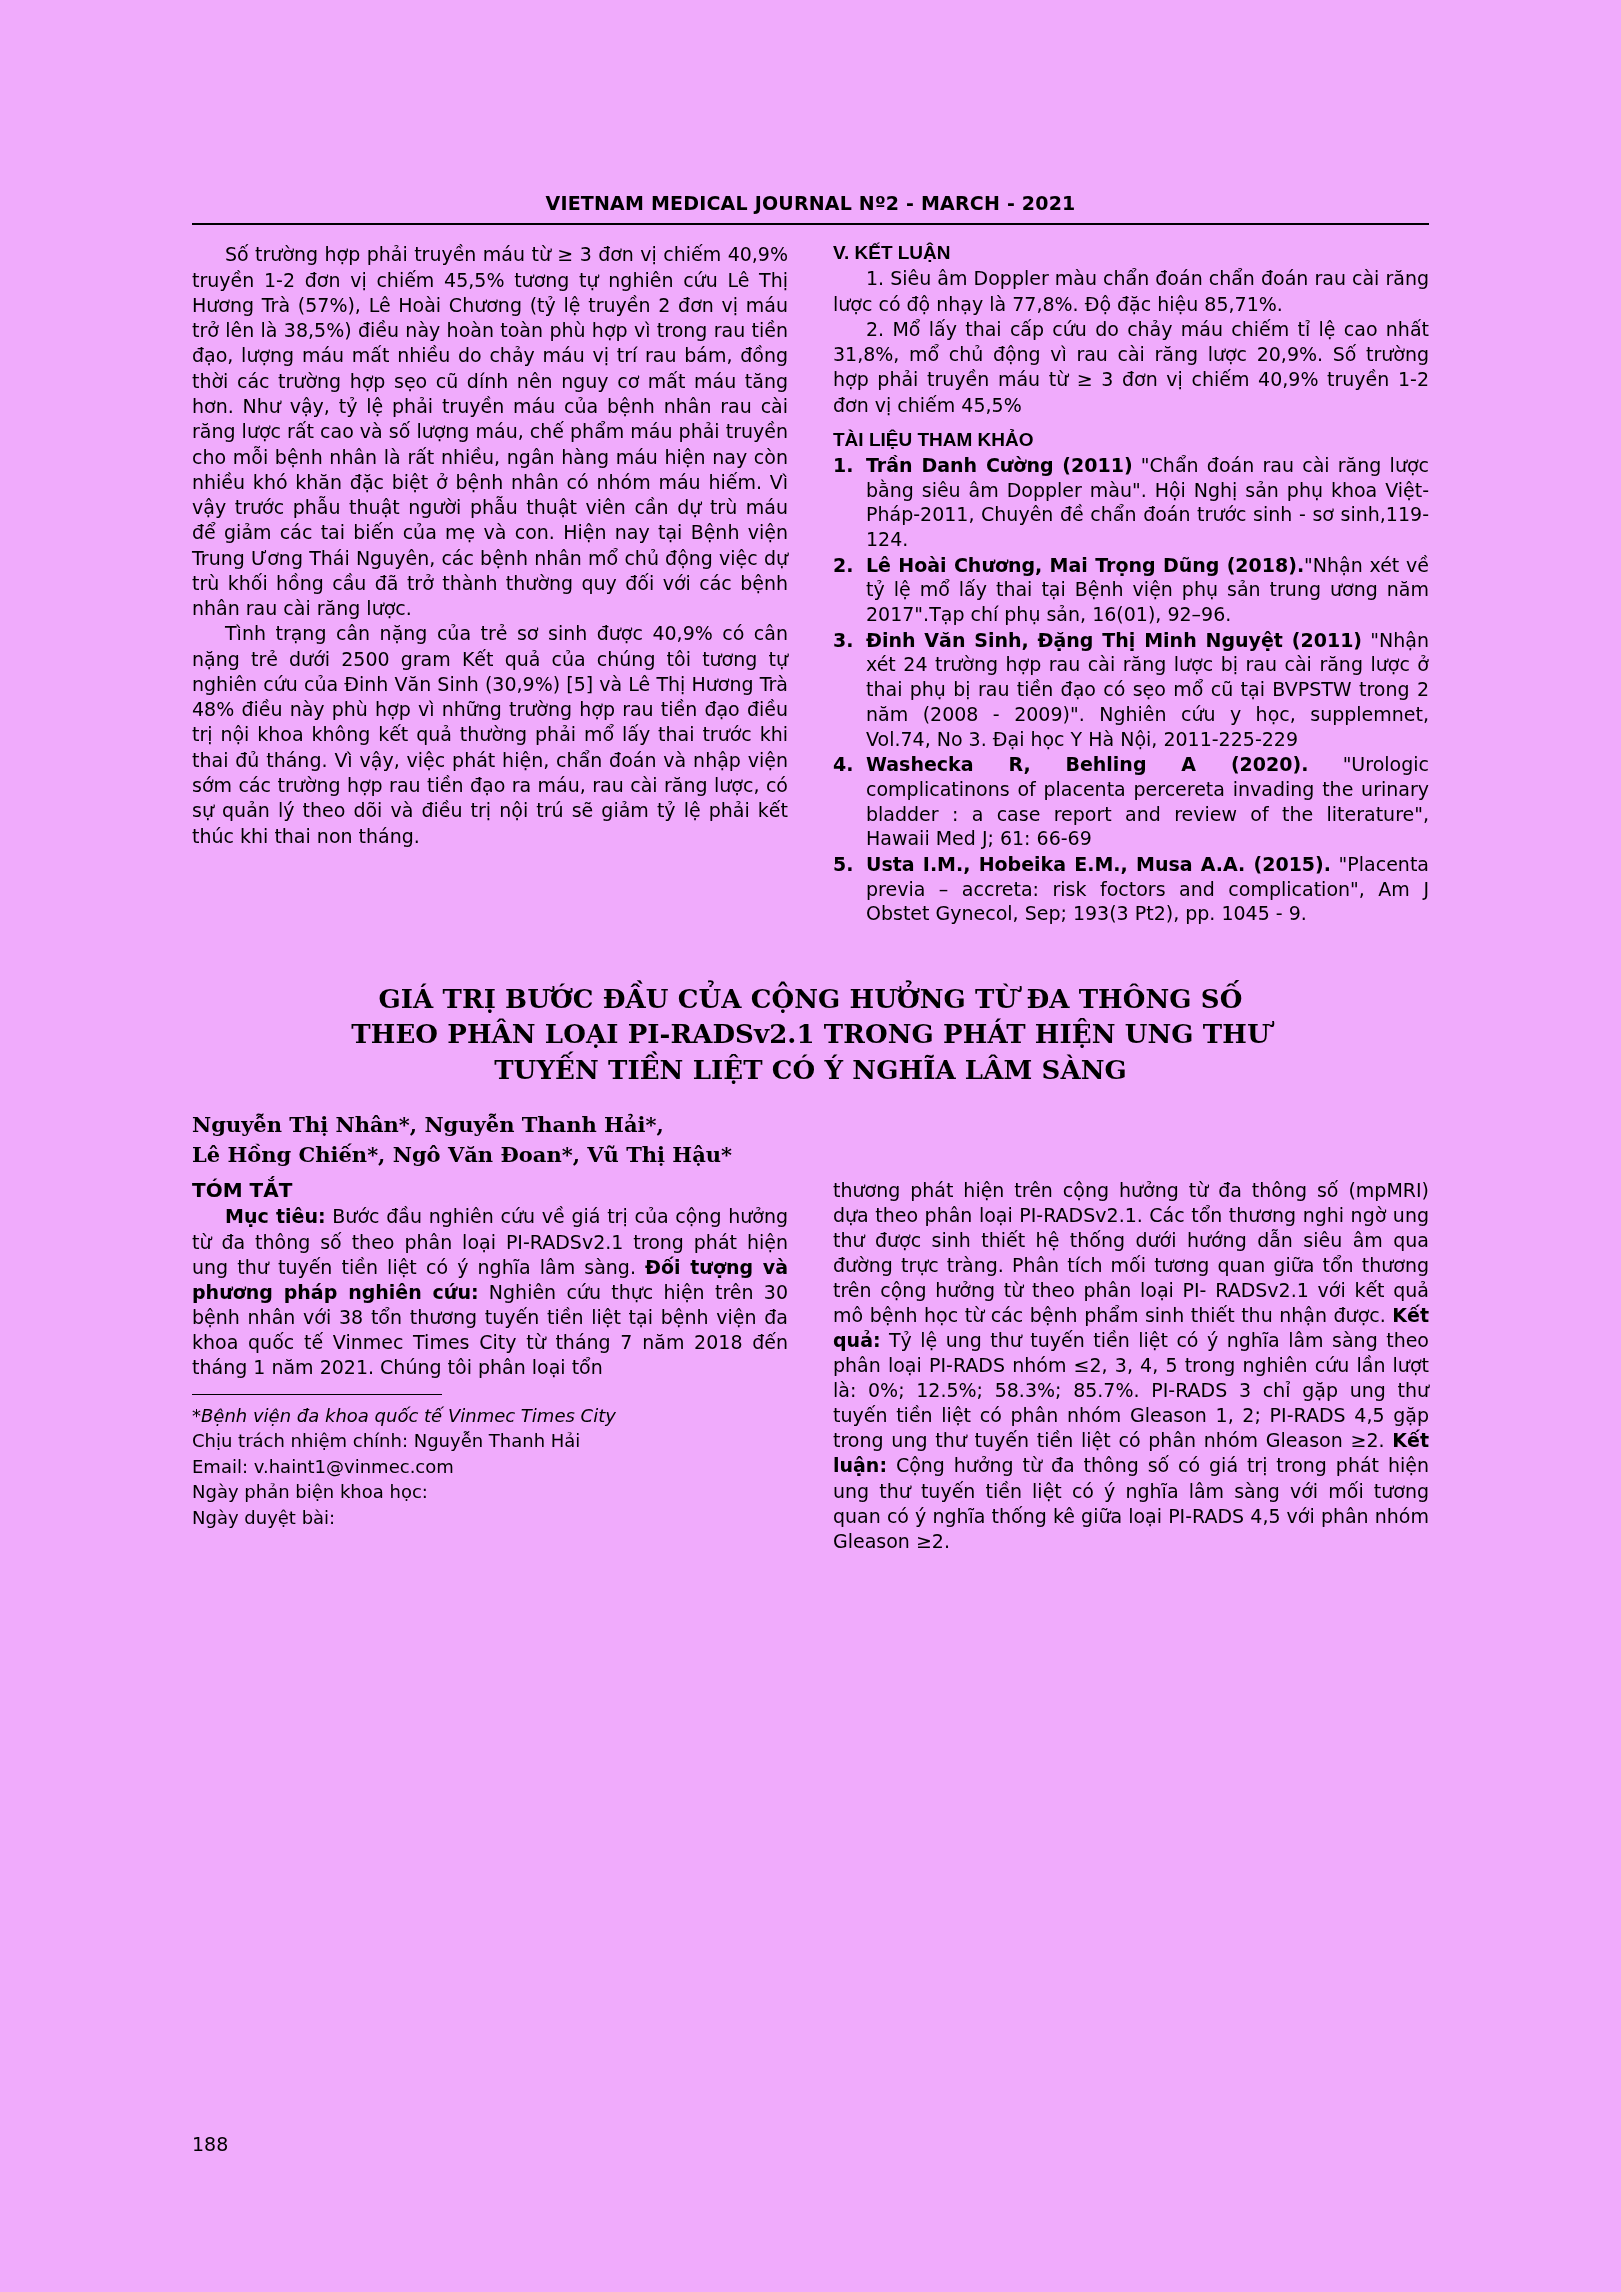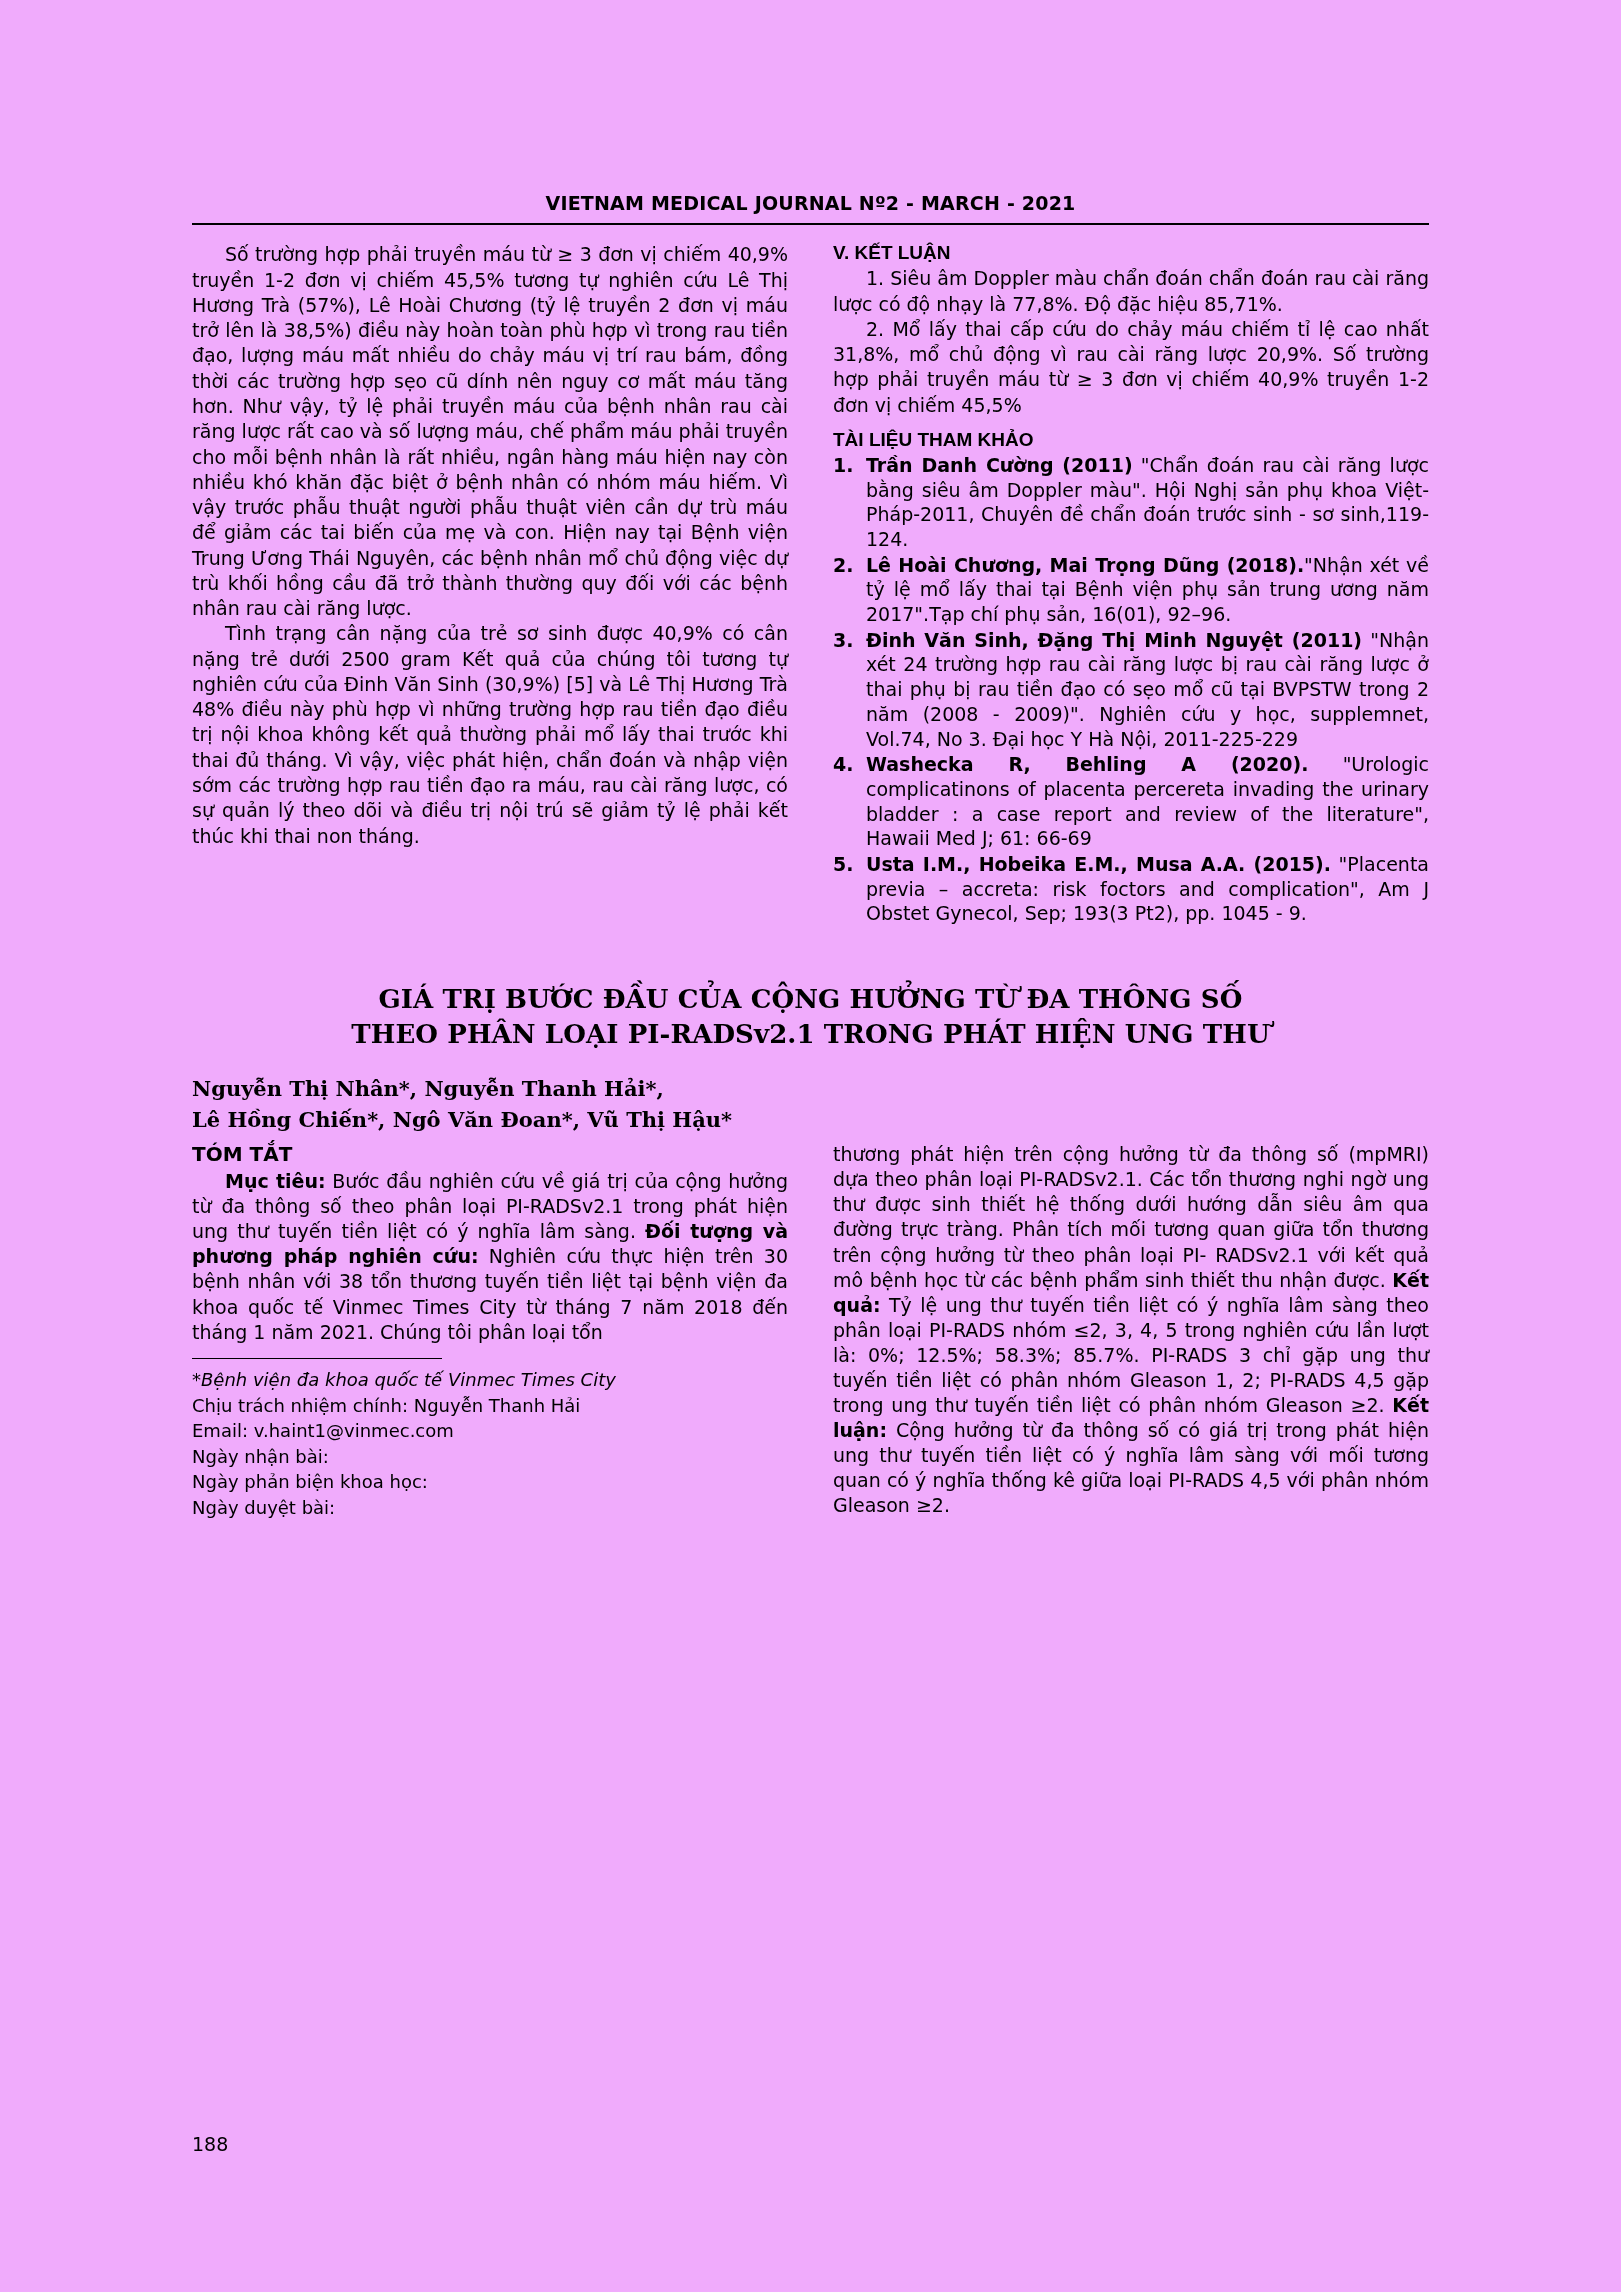--- a/index.html
+++ b/index.html
@@ -183,41 +183,41 @@
             <span class="num">5.</span>
             <span class="ref-authors">Usta I.M., Hobeika E.M., Musa A.A. (2015).</span><span> "Placenta previa – accreta: risk foctors and complication", Am J Obstet Gynecol, Sep; 193(3 Pt2), pp. 1045 - 9.</span>
           </li>
         </ol>
       </div>
     </div>
 
     <div class="title-block">
       <div>GIÁ TRỊ BƯỚC ĐẦU CỦA CỘNG HƯỞNG TỪ ĐA THÔNG SỐ</div>
       <div>THEO PHÂN LOẠI PI-RADSv2.1 TRONG PHÁT HIỆN UNG THƯ</div>
+      <div>TUYẾN TIỀN LIỆT CÓ Ý NGHĨA LÂM SÀNG</div>
     </div>
 
     <div class="authors">
       <div>Nguyễn Thị Nhân*, Nguyễn Thanh Hải*,</div>
       <div>Lê Hồng Chiến*, Ngô Văn Đoan*, Vũ Thị Hậu*</div>
     </div>
 
     <div class="abs-cols">
 
       <div class="col">
         <div class="abstract-head">TÓM TẮT</div>
         <div class="abs-text">
           <span style="display:inline-block;width:33px;"></span><span class="lbl">Mục tiêu:</span><span> Bước đầu nghiên cứu về giá trị của cộng hưởng từ đa thông số theo phân loại PI-RADSv2.1 trong phát hiện ung thư tuyến tiền liệt có ý nghĩa lâm sàng. </span><span class="lbl">Đối tượng và phương pháp nghiên cứu:</span><span> Nghiên cứu thực hiện trên 30 bệnh nhân với 38 tổn thương tuyến tiền liệt tại bệnh viện đa khoa quốc tế Vinmec Times City từ tháng 7 năm 2018 đến tháng 1 năm 2021. Chúng tôi phân loại tổn</span>
         </div>
 
         <div class="footnote-rule"></div>
         <div class="footnote">
           <div class="ital">*Bệnh viện đa khoa quốc tế Vinmec Times City</div>
           <div>Chịu trách nhiệm chính: Nguyễn Thanh Hải</div>
           <div>Email: v.haint1@vinmec.com</div>
-          <div>Ngày nhận bài:</div>
           <div>Ngày phản biện khoa học:</div>
           <div>Ngày duyệt bài:</div>
         </div>
       </div>
 
       <div class="col">
         <div class="abs-text">
           <span>thương phát hiện trên cộng hưởng từ đa thông số (mpMRI) dựa theo phân loại PI-RADSv2.1. Các tổn thương nghi ngờ ung thư được sinh thiết hệ thống dưới hướng dẫn siêu âm qua đường trực tràng. Phân tích mối tương quan giữa tổn thương trên cộng hưởng từ theo phân loại PI- RADSv2.1 với kết quả mô bệnh học từ các bệnh phẩm sinh thiết thu nhận được. </span><span class="lbl">Kết quả:</span><span> Tỷ lệ ung thư tuyến tiền liệt có ý nghĩa lâm sàng theo phân loại PI-RADS nhóm ≤2, 3, 4, 5 trong nghiên cứu lần lượt là: 0%; 12.5%; 58.3%; 85.7%. PI-RADS 3 chỉ gặp ung thư tuyến tiền liệt có phân nhóm Gleason 1, 2; PI-RADS 4,5 gặp trong ung thư tuyến tiền liệt có phân nhóm Gleason ≥2. </span><span class="lbl">Kết luận:</span><span> Cộng hưởng từ đa thông số có giá trị trong phát hiện ung thư tuyến tiền liệt có ý nghĩa lâm sàng với mối tương quan có ý nghĩa thống kê giữa loại PI-RADS 4,5 với phân nhóm Gleason ≥2.</span>
         </div>
       </div>

